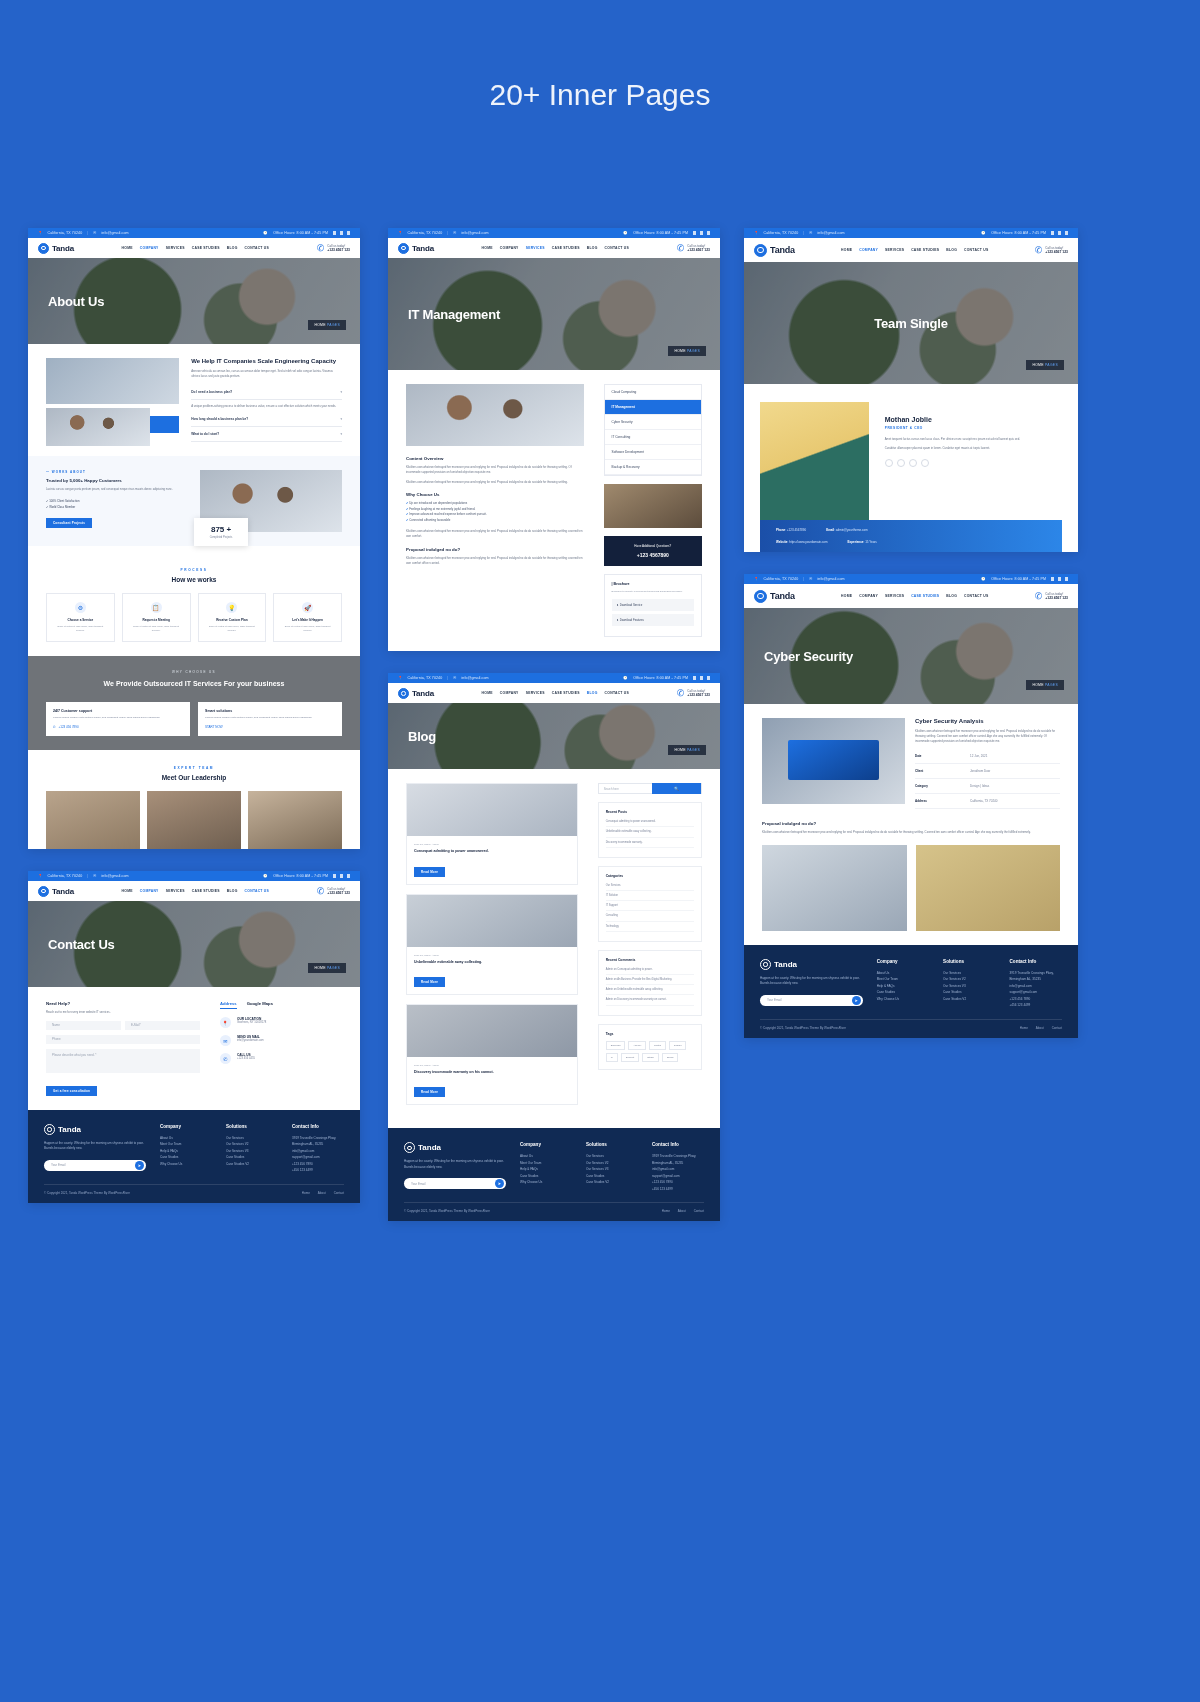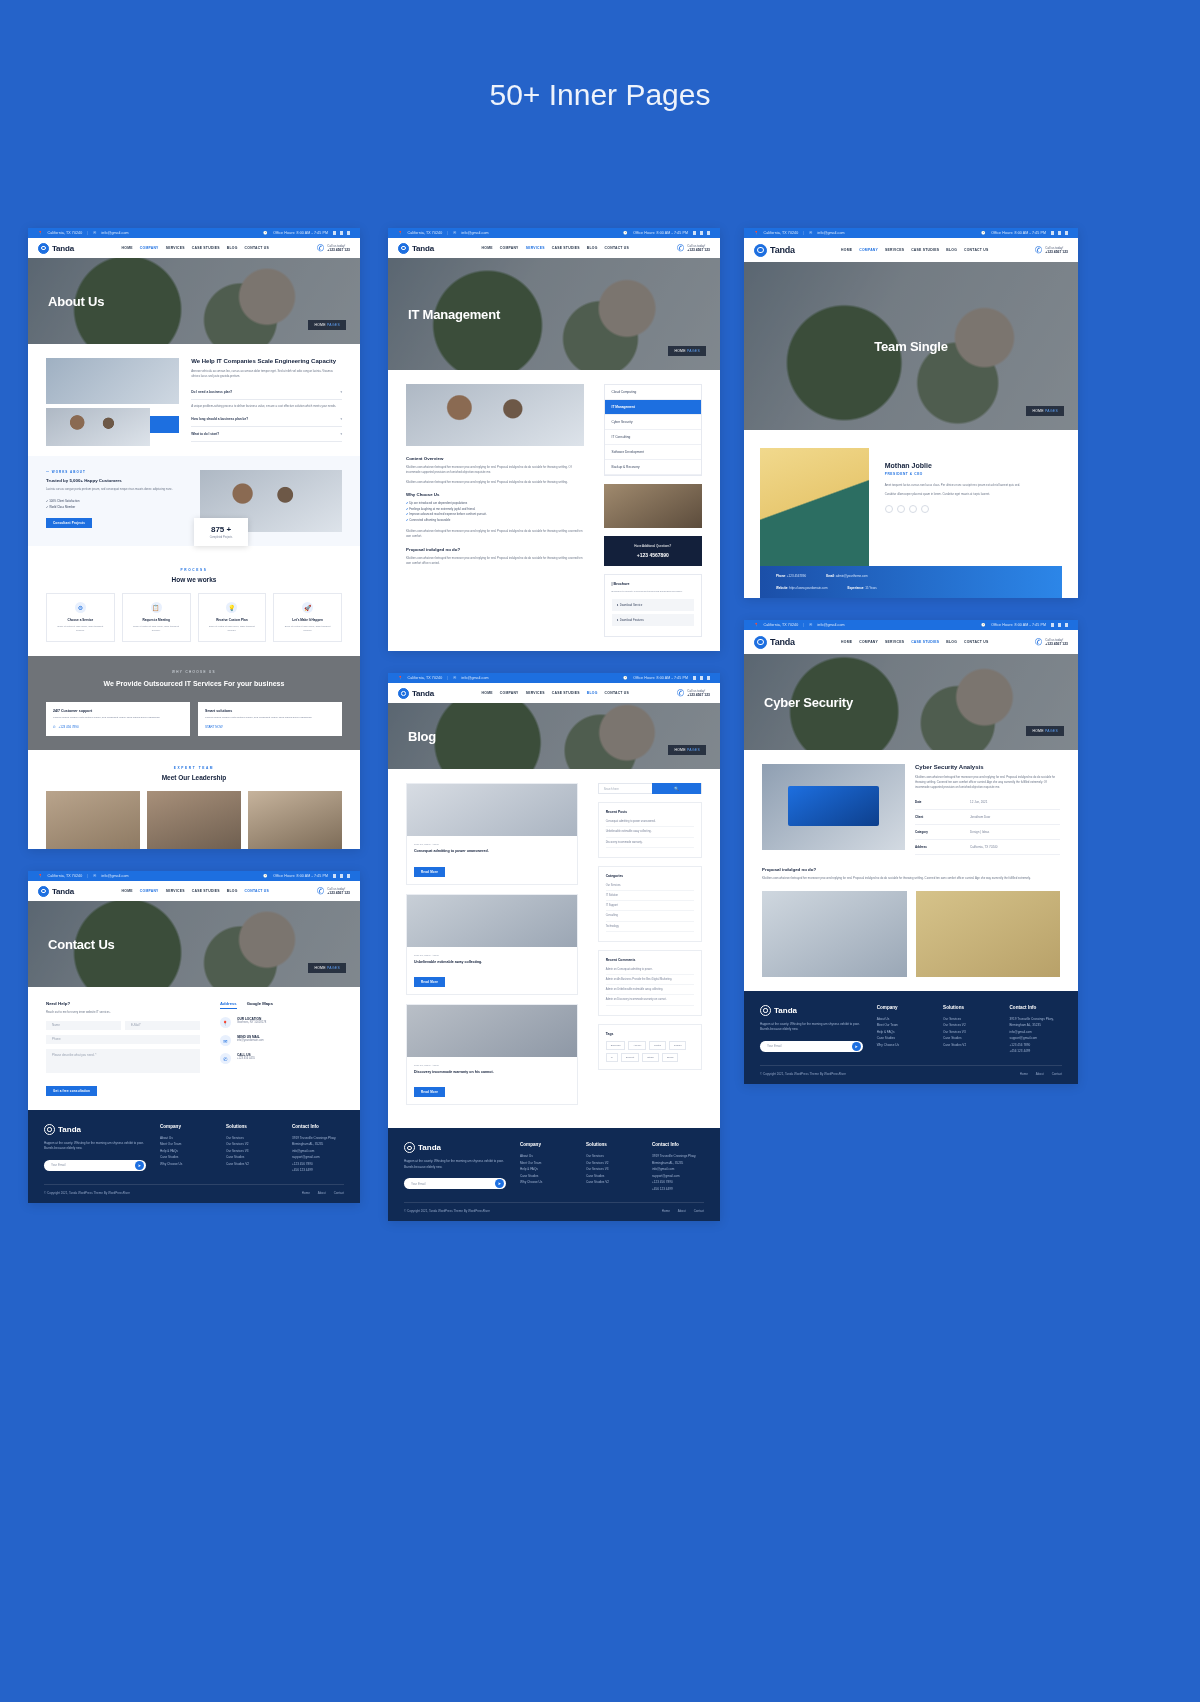--- a/index.html
+++ b/index.html
@@ -231,21 +231,21 @@
   .ti-1 { background:linear-gradient(150deg,#cfd7df,#9aa7b6); }
   .ti-2 { background:linear-gradient(150deg,#d6c38a,#b8a169); }
 
   .section-label { text-align:center; font-size:3.2px; letter-spacing:1.6px; color:#1d6fe0; font-weight:700; margin-bottom:4px;}
   .section-title { text-align:center; font-size:6.5px; font-weight:700; color:#13203b; margin-bottom:10px; }
 </style>
 </head>
 <body>
 
 <div class="hero">
-  <h2>50+ Inner Pages</h2>
+  <h2>20+ Inner Pages</h2>
 </div>
 
 <div class="board">
 
   <div class="col col-a">
 
     <div class="mock">
       <div class="topbar">
         <div class="grp">
           <span>📍</span>
@@ -851,21 +851,21 @@
           <span>SERVICES</span>
           <span>CASE STUDIES</span>
           <span>BLOG</span>
           <span>CONTACT US</span>
         </div>
         <div class="callus">
           <span class="ph">✆</span>
           <span class="txt"><span>Call us today!</span><b>+123 4567 123</b></span>
         </div>
       </div>
-      <div class="banner" style="height:168px">
+      <div class="banner" style="height:122px">
         <div class="bg"></div>
         <div class="veil"></div>
         <h3 style="left:50%;transform:translate(-50%,-50%)">Team Single</h3>
         <div class="crumb">
           <span>HOME</span>
           <span class="hl">PAGES</span>
         </div>
       </div>
 
       <div style="padding:18px 16px 0">

